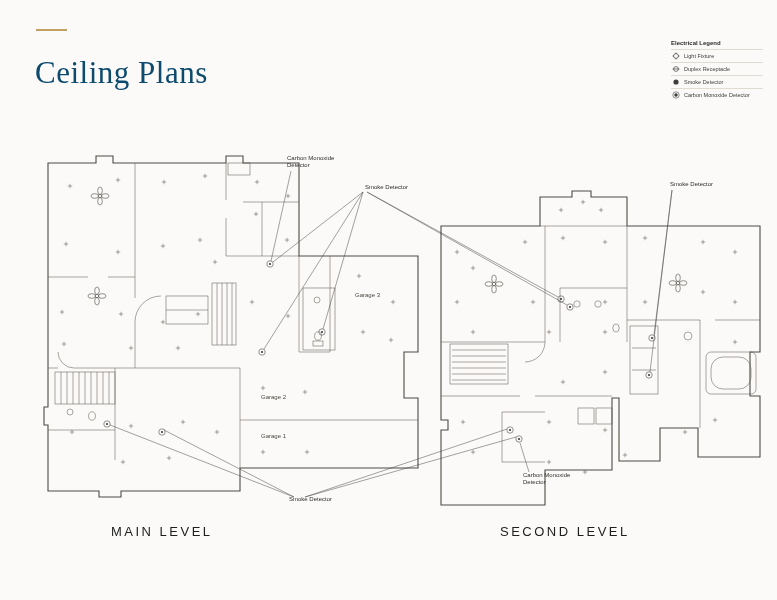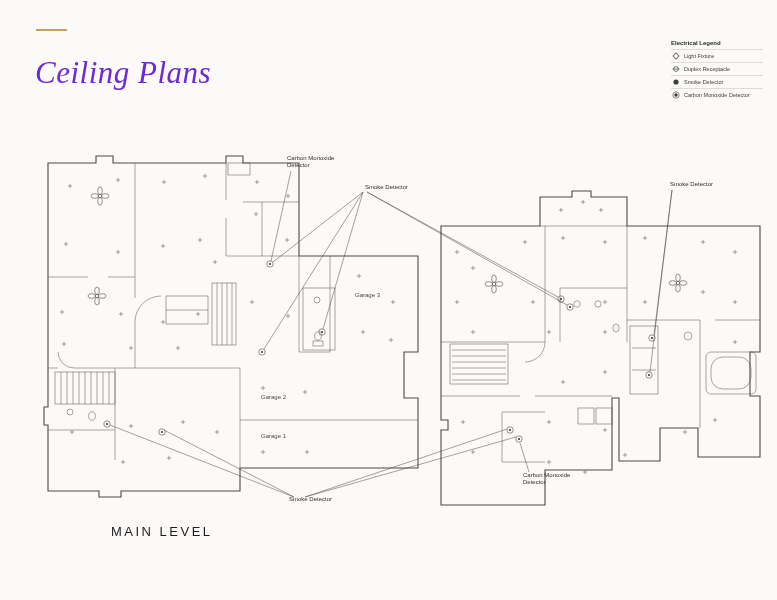--- a/index.html
+++ b/index.html
@@ -2,21 +2,21 @@
 <html><head>
 <meta charset="utf-8">
 <style>
   * { margin:0; padding:0; box-sizing:border-box; }
   html,body { width:777px; height:600px; }
   body { font-family:"Liberation Sans", sans-serif; background:#fbfaf8; }
   .page { position:relative; width:777px; height:600px; background:#fbfaf8; overflow:hidden; }
 
   .accent-line { position:absolute; left:36px; top:29px; width:31px; height:2px; background:#c2a064; }
   .title { position:absolute; left:35px; top:55px; font-family:"Liberation Serif", serif;
-           font-weight:400; font-size:31px; color:#6d28d9; letter-spacing:.5px;font-style:italic; }
+           font-weight:400; font-size:31px; color:#0c4a6e; letter-spacing:.5px; }
 
   .legend { position:absolute; left:671px; top:40px; width:92px; }
   .legend-title { font-size:6px; font-weight:bold; color:#2b2b2b; padding-bottom:3px; }
   .legend-row { display:flex; align-items:center; gap:4px; padding:2px 0; border-top:1px solid #e0dcd3; }
   .legend-row.last { padding-bottom:0; }
   .legend-label { font-size:5.5px; color:#3c3c3c; line-height:1.2; }
   .legend-icon { width:9px; flex:0 0 9px; display:flex; align-items:center; justify-content:center; }
   .legend-icon svg { display:block; }
 
   .ann { position:absolute; font-size:6px; color:#2e2e2e; line-height:1.15; white-space:nowrap; }
@@ -272,14 +272,15 @@
   <div class="ann" style="left:523px; top:472px;">
     <div>Carbon Monoxide</div>
     <div>Detector</div>
   </div>
 
   <div class="room-label" style="left:355px; top:292px;">Garage 3</div>
   <div class="room-label" style="left:261px; top:394px;">Garage 2</div>
   <div class="room-label" style="left:261px; top:433px;">Garage 1</div>
 
   <div class="caption" style="left:111px;">MAIN LEVEL</div>
+  <div class="caption" style="left:500px;">SECOND LEVEL</div>
 
 </div>
 
 </body></html>

